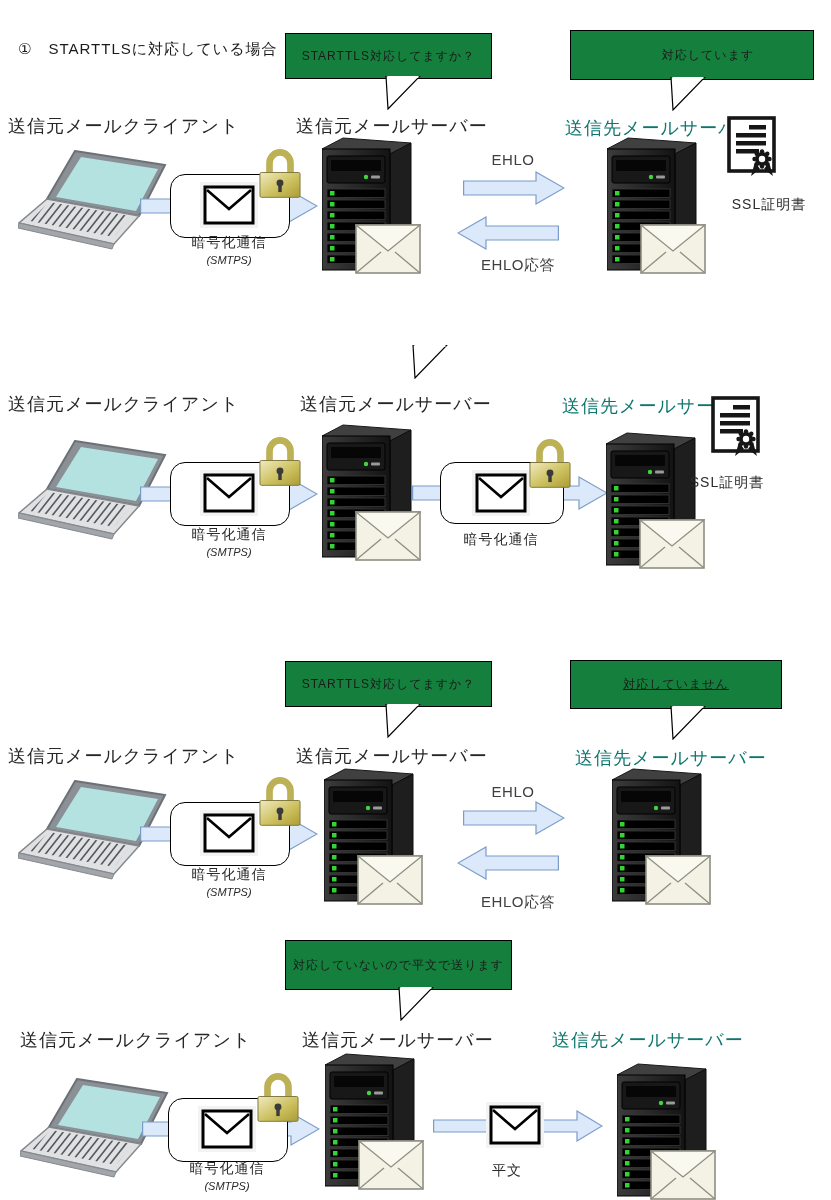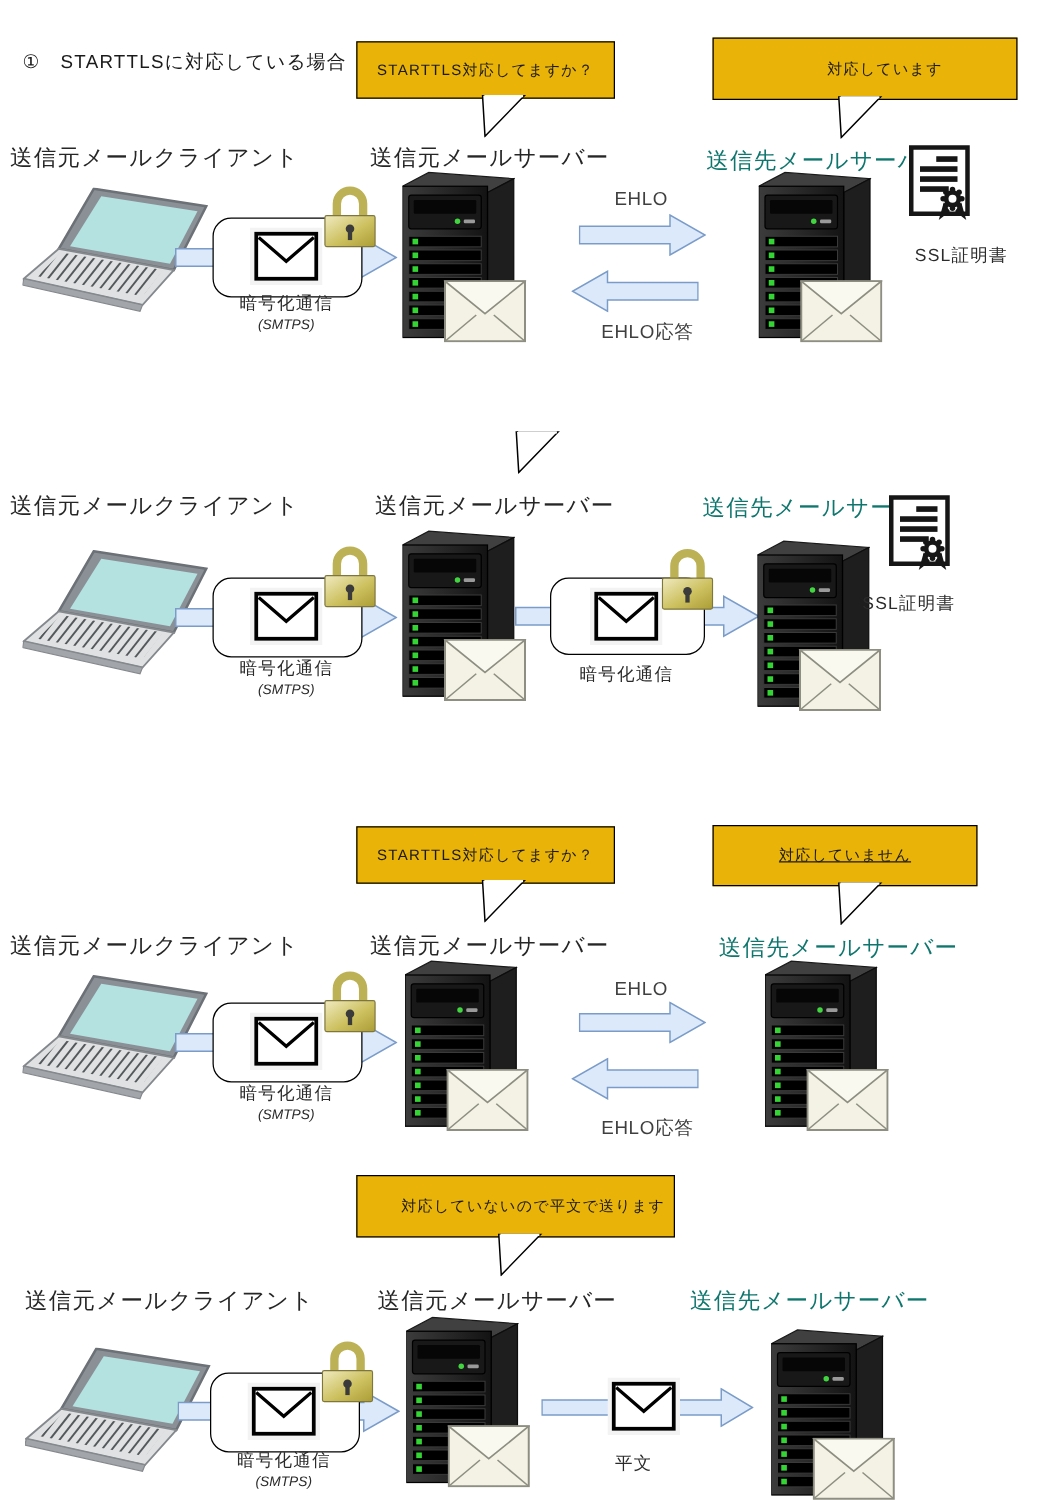--- a/index.html
+++ b/index.html
@@ -5,21 +5,21 @@
   html,body{margin:0;padding:0;background:#fff;}
   .stage{
     position:relative;width:831px;height:1200px;background:#ffffff;overflow:hidden;
     font-family:"Liberation Sans","DejaVu Sans",sans-serif;
   }
   .abs{position:absolute;}
   .heading{font-size:15px;color:#1a1a1a;letter-spacing:1px;white-space:nowrap;}
   .lbl{font-size:18px;color:#262626;letter-spacing:1px;white-space:nowrap;}
   .lbl.gray{color:#0f766e;}
   .bubble{
-    border:1px solid #000;background:#eab308;display:flex;align-items:center;justify-content:center;
+    border:1px solid #000;background:#15803d;display:flex;align-items:center;justify-content:center;
     font-size:12px;color:#1a1a1a;letter-spacing:1px;white-space:nowrap;z-index:5;
   }
   .tail{z-index:6;}
   .encbox{background:#fff;border:1.6px solid #000;border-radius:15px;z-index:3;}
   .caption{font-size:14px;color:#2b2b2b;letter-spacing:1px;text-align:center;white-space:nowrap;z-index:4;}
   .caption.sub{font-size:11px;letter-spacing:0;font-style:italic;}
   .ehlo{font-size:15px;color:#3f3f3f;letter-spacing:0.5px;text-align:center;white-space:nowrap;}
   .z1{z-index:1}.z2{z-index:2}.z3{z-index:3}.z4{z-index:4}.z5{z-index:5}
 </style>
 </head>
@@ -310,21 +310,21 @@
     </svg>
   <div class="abs ehlo" style="left:458px;top:893px;width:120px;">EHLO応答</div>
 
   <svg class="abs z2" style="left:612px;top:768px;width:90px;height:135px;">
       <use href="#sym-server"></use>
     </svg>
   <svg class="abs z3" style="left:645px;top:855px;width:66px;height:50px;">
       <use href="#sym-env-cream"></use>
     </svg>
 
-  <div class="abs bubble" style="left:285px;top:940px;width:225px;height:48px;padding-left:28px;">対応していないので平文で送ります</div>
+  <div class="abs bubble" style="left:285px;top:940px;width:225px;height:48px;">対応していないので平文で送ります</div>
   <svg class="abs tail" style="left:398px;top:987px;width:36px;height:34px;">
       <use href="#sym-tail"></use>
     </svg>
 
   <div class="abs lbl" style="left:20px;top:1028px;">送信元メールクライアント</div>
   <div class="abs lbl" style="left:302px;top:1028px;">送信元メールサーバー</div>
   <div class="abs lbl gray" style="left:552px;top:1028px;">送信先メールサーバー</div>
 
   <svg class="abs z1" style="left:20px;top:1078px;width:155px;height:100px;">
       <use href="#sym-laptop"></use>

